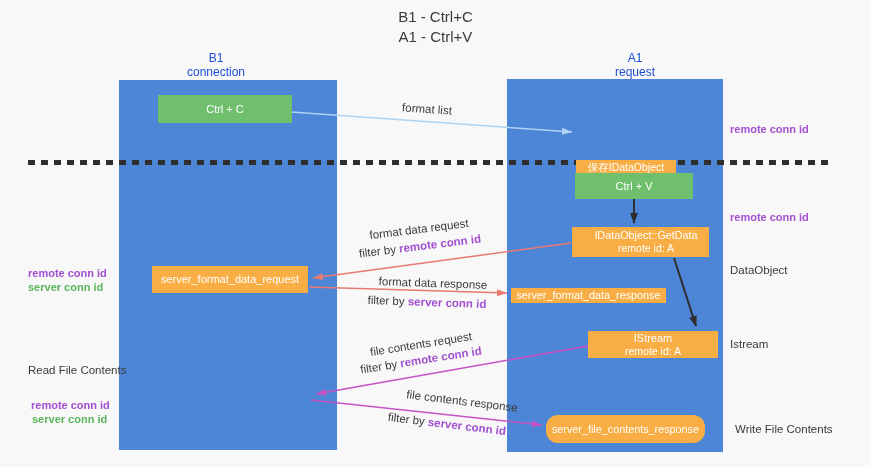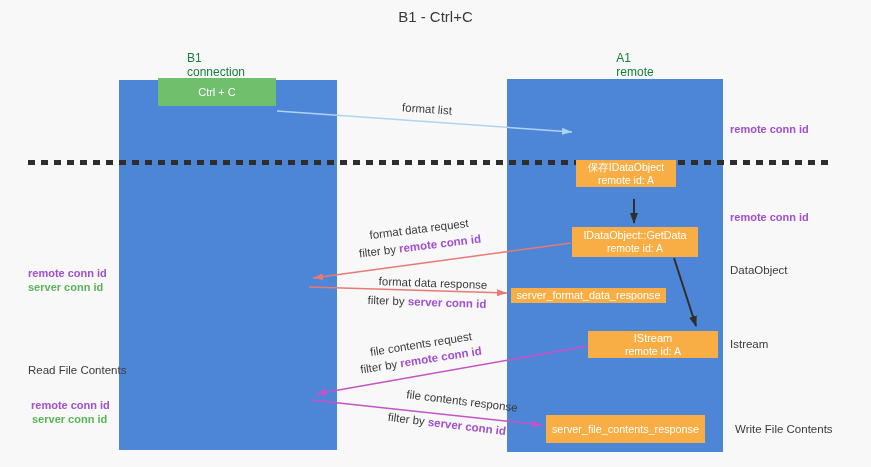--- a/index.html
+++ b/index.html
@@ -5,21 +5,21 @@
   html,body{margin:0;padding:0;}
   .stage{
     position:relative;width:871px;height:467px;background:#f8f8f8;
     font-family:Liberation Sans, sans-serif;overflow:hidden;color:#3c3c3c;
   }
   .title{
     position:absolute;left:0;top:7px;width:100%;text-align:center;
     font-size:15px;line-height:20px;color:#3a3a3a;
   }
   .lifeline-header{
-    position:absolute;font-size:12px;line-height:14px;color:#15803d;
+    position:absolute;text-align:center;font-size:12px;line-height:14px;color:#1d4ed8;
     transform:translateX(-50%);white-space:nowrap;
   }
   .lane{position:absolute;background:#4e86d7;}
   .divider{
     position:absolute;left:28px;top:160px;width:806px;height:5px;
     background:repeating-linear-gradient(90deg,#2e2e2e 0 7px,transparent 7px 13px);
   }
   .node{
     position:absolute;display:flex;flex-direction:column;align-items:center;justify-content:center;
     color:#fff;text-align:center;font-size:11px;line-height:13px;white-space:nowrap;
@@ -37,29 +37,30 @@
   .ann-green{position:absolute;font-size:11px;font-weight:bold;color:#5ab55a;white-space:nowrap;}
   svg.arrows{position:absolute;left:0;top:0;pointer-events:none;}
 </style>
 </head>
 <body>
 
 <div class="stage">
 
   <div class="title">
     <div>B1 - Ctrl+C</div>
+    <div>A1 - Ctrl+V</div>
   </div>
 
   <div class="lifeline-header" style="left:216px;top:51px;">
     <div>B1</div>
     <div>connection</div>
   </div>
   <div class="lifeline-header" style="left:615px;top:51px;margin-left:20px;">
     <div>A1</div>
-    <div>remote</div>
+    <div>request</div>
   </div>
 
   <div class="lane" style="left:119px;top:80px;width:218px;height:370px;"></div>
   <div class="lane" style="left:507px;top:79px;width:216px;height:373px;"></div>
 
   <div class="divider"></div>
 
   <svg class="arrows" width="871" height="467">
     <defs>
       <marker id="m-blue" markerWidth="11" markerHeight="8" refX="10" refY="3.5" orient="auto" markerUnits="userSpaceOnUse">
@@ -77,47 +78,53 @@
     </defs>
     <line x1="277" y1="111" x2="572" y2="132" stroke="#aed4f2" stroke-width="1.5" marker-end="url(#m-blue)"></line>
     <line x1="634" y1="199" x2="634" y2="223" stroke="#2e2e2e" stroke-width="2" marker-end="url(#m-black)"></line>
     <line x1="674" y1="258" x2="696" y2="326" stroke="#2e2e2e" stroke-width="2" marker-end="url(#m-black)"></line>
     <line x1="571" y1="243" x2="313" y2="278" stroke="#e87a72" stroke-width="1.5" marker-end="url(#m-red)"></line>
     <line x1="309" y1="287" x2="507" y2="293" stroke="#e87a72" stroke-width="1.5" marker-end="url(#m-red)"></line>
     <line x1="588" y1="346" x2="316" y2="394" stroke="#c653c6" stroke-width="1.5" marker-end="url(#m-magenta)"></line>
     <line x1="311" y1="400" x2="542" y2="425" stroke="#c653c6" stroke-width="1.5" marker-end="url(#m-magenta)"></line>
   </svg>
 
-  <div class="node green" style="left:158px;top:78px;width:118px;height:28px;">
+  <div class="node green" style="left:158px;top:95px;width:134px;height:28px;">
     <div>Ctrl + C</div>
   </div>
 
   <div class="node orange" style="left:576px;top:120px;width:100px;height:27px;font-size:10.5px;line-height:12.5px;margin-top:40px;">
     <div>保存IDataObject</div>
     <div class="l2">remote id: A</div>
   </div>
 
+  <div class="node green" style="left:575px;top:173px;width:118px;height:26px;">
+    <div>Ctrl + V</div>
+  </div>
 
-  <div class="node orange" style="left:572px;top:227px;width:126px;height:30px;font-size:10.8px;line-height:13px;">
+  <div class="node orange" style="left:572px;top:227px;width:126px;height:30px;font-size:10.8px;line-height:13px;padding-left:11px;">
     <div>IDataObject::GetData</div>
     <div class="l2">remote id: A</div>
   </div>
 
   <div class="node orange" style="left:588px;top:331px;width:130px;height:27px;">
     <div>IStream</div>
     <div class="l2">remote id: A</div>
   </div>
 
+  <div class="node orange" style="left:152px;top:266px;width:156px;height:27px;">
+    <div>server_format_data_request</div>
+  </div>
 
   <div class="node orange" style="left:511px;top:288px;width:155px;height:15px;font-size:10.8px;">
     <div>server_format_data_response</div>
   </div>
 
 
-  <div class="node orange" style="left:546px;top:415px;width:159px;height:28px;font-size:10.8px;">
+  <div class="node orange" style="left:546px;top:415px;width:159px;height:28px;font-size:10.8px;border-radius:12px;">
     <div>server_file_contents_response</div>
   </div>
 
   <div class="msg" style="left:427px;top:109px;--r:4deg;">format list</div>
 
   <div class="msg" style="left:419px;top:229px;--r:-7deg;">format data request</div>
   <div class="msg" style="left:420px;top:246px;--r:-7deg;">
     <span>filter by </span><span class="kw-purple">remote conn id</span>
   </div>
 

